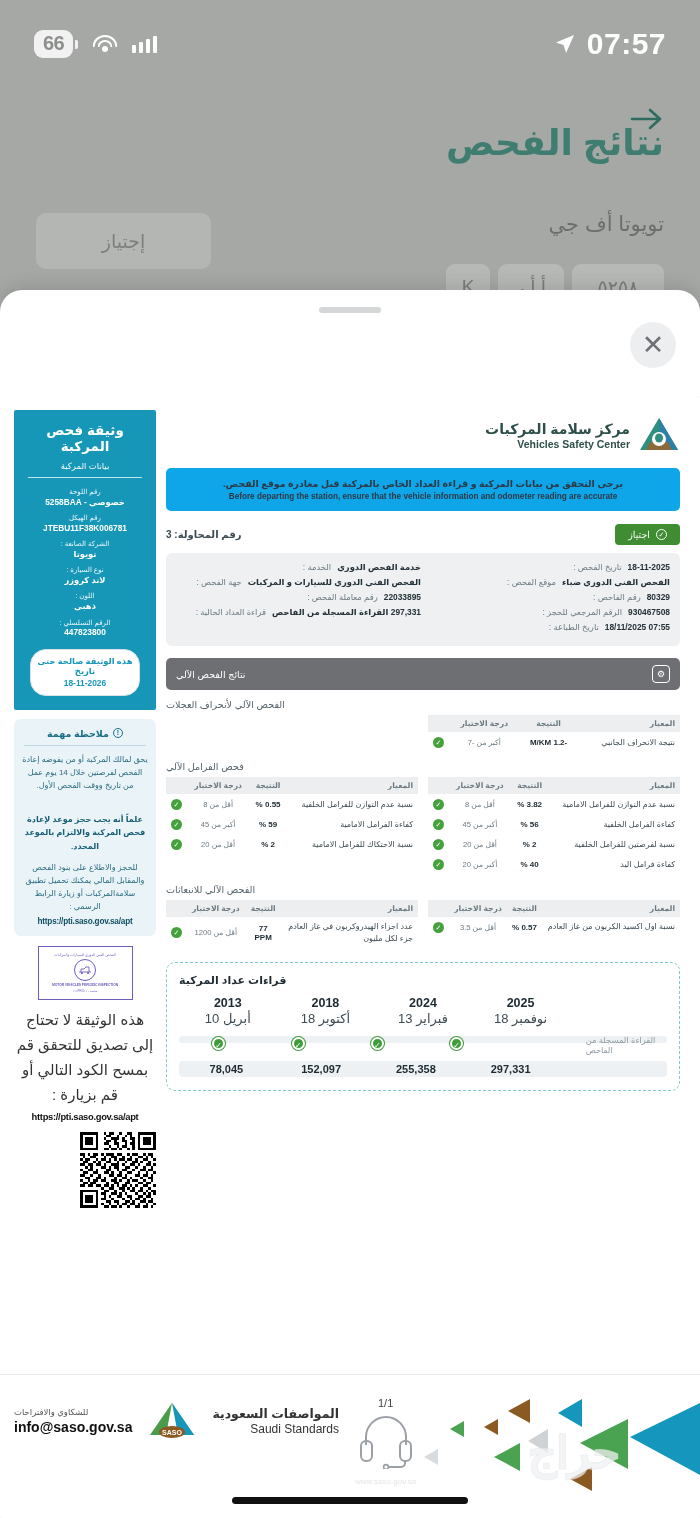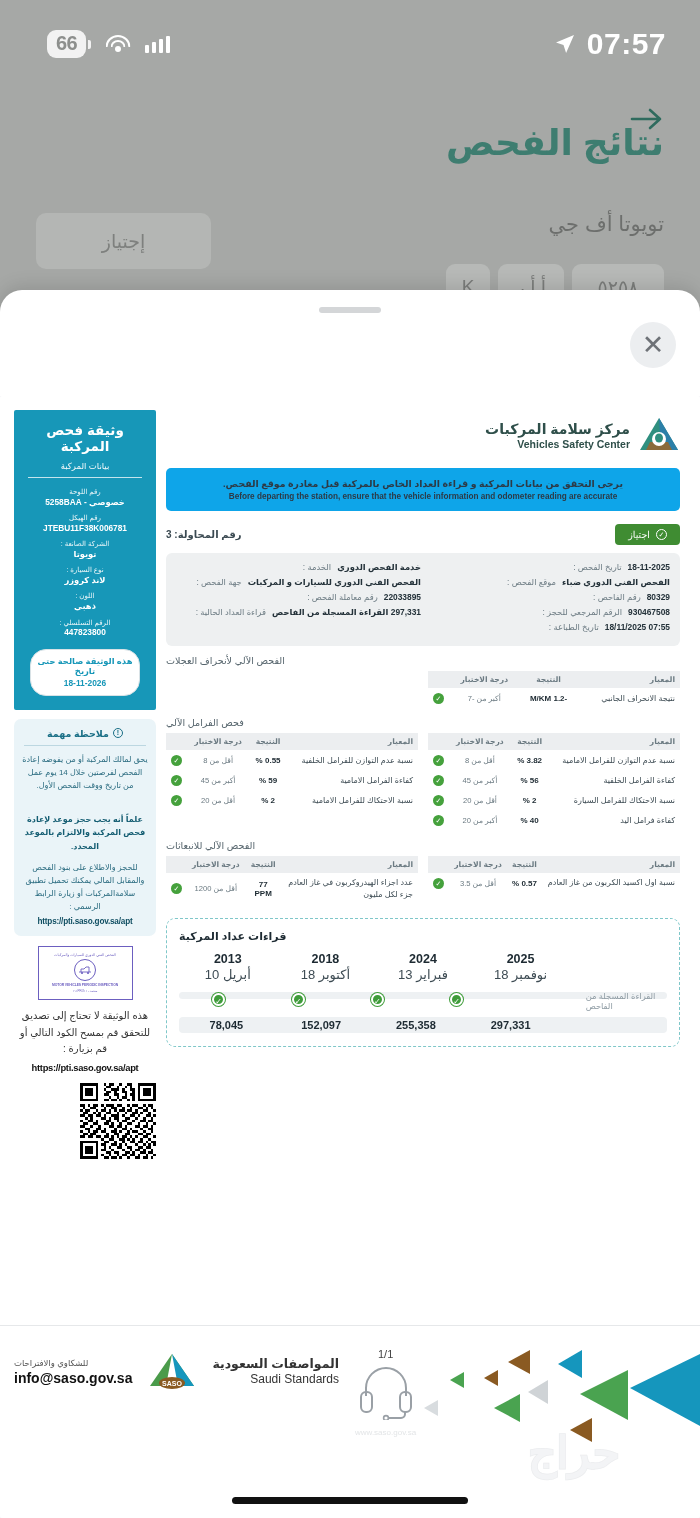--- a/index.html
+++ b/index.html
@@ -10,21 +10,21 @@
     overflow:hidden;
     position:relative;
   }
 
   
   .bg-app{
     position:absolute; inset:0;
     background:#a6a8a6;
   }
   .status-bar{
-    position:absolute; top:0; left:13px; right:0; height:88px;
+    position:absolute; top:0; left:0; right:0; height:88px;
     display:flex; align-items:center; justify-content:space-between;
     padding:0 34px; direction:ltr;
   }
   .sb-left{ display:flex; align-items:center; gap:14px; }
   .batt{
     background:#f2f2f2; color:#8d8f8d; font-weight:700; font-size:20px;
     border-radius:9px; padding:2px 9px 3px; letter-spacing:-.5px;
   }
   .batt-wrap{ display:flex; align-items:center; gap:2px;}
   .batt-nub{ width:3px; height:9px; background:#f2f2f2; border-radius:0 2px 2px 0;}
@@ -139,21 +139,21 @@
     margin:10px auto 0; width:95px; height:54px; border:1.1px solid #6c5fc0;
     display:flex; flex-direction:column; align-items:center; justify-content:center; gap:2px;
     color:#6c5fc0; padding:3px;
   }
   .stamp .s1{ font-size:3.6px; letter-spacing:-.1px; }
   .stamp .ring{ width:22px;height:22px;border:1.2px solid #6c5fc0;border-radius:50%;
     display:flex;align-items:center;justify-content:center;font-size:4px;}
   .stamp .s2{ font-size:3.4px; font-weight:700; letter-spacing:-.1px;}
   .stamp .s3{ font-size:3px; }
 
-  .verify-p{ font-size:10px; color:#333; text-align:center; line-height:1.65; margin-top:8px; }
+  .verify-p{ font-size:15px; color:#333; text-align:center; line-height:1.65; margin-top:8px; }
   .verify-link{ font-size:9.4px; font-weight:700; color:#111; text-align:center; margin-top:4px;
     direction:ltr; letter-spacing:-.3px;}
   .qr{ width:76px;height:76px;margin:10px auto 12px; }
 
   
   .brand-row{ display:flex; align-items:flex-start; justify-content:space-between; padding:6px 6px 0 0; }
   .brand{ display:flex; align-items:center; gap:8px; direction:rtl;margin-left:8px; }
   .brand-txt{ text-align:right; }
   .brand-ar{ font-size:14px; font-weight:700; color:#2f4f4a; letter-spacing:-.3px;}
   .brand-en{ font-size:10.5px; font-weight:700; color:#2f4f4a; margin-top:1px;}
@@ -393,20 +393,24 @@
                   <span class="val">22033895</span>
                   <span class="lab">رقم معاملة الفحص :</span>
                 </div>
               <div class="info-line">
                   <span class="val">297,331 القراءة المسجلة من الفاحص</span>
                   <span class="lab">قراءة العداد الحالية :</span>
                 </div>
             </div>
           </div>
 
+          <div class="sec-bar">
+            <span class="t">نتائج الفحص الآلي</span>
+            <span class="chip-icon">⚙</span>
+          </div>
 
           <div class="sub-title">الفحص الآلي لأنحراف العجلات</div>
           <div class="tables">
             <div class="tbl">
               <table>
                 <tbody>
                     <tr>
                   <th class="m">المعيار</th>
                   <th>النتيجة</th>
                   <th>درجة الاختبار</th>
@@ -441,21 +445,21 @@
                       <td class="g">أقل من 8</td>
                       <td class="s"><span class="gchk">✓</span></td>
                     </tr>
                 <tr>
                       <td class="m">كفاءة الفرامل الخلفية</td>
                       <td class="r">56 %</td>
                       <td class="g">أكبر من 45</td>
                       <td class="s"><span class="gchk">✓</span></td>
                     </tr>
                 <tr>
-                      <td class="m">نسبة الاحتكاك للفرامل السيارة</td>
+                      <td class="m">نسبة لفرصتين للفرامل الخلفية</td>
                       <td class="r">2 %</td>
                       <td class="g">أقل من 20</td>
                       <td class="s"><span class="gchk">✓</span></td>
                     </tr>
                 <tr>
                       <td class="m">كفاءة فرامل اليد</td>
                       <td class="r">40 %</td>
                       <td class="g">أكبر من 20</td>
                       <td class="s"><span class="gchk">✓</span></td>
                     </tr>

